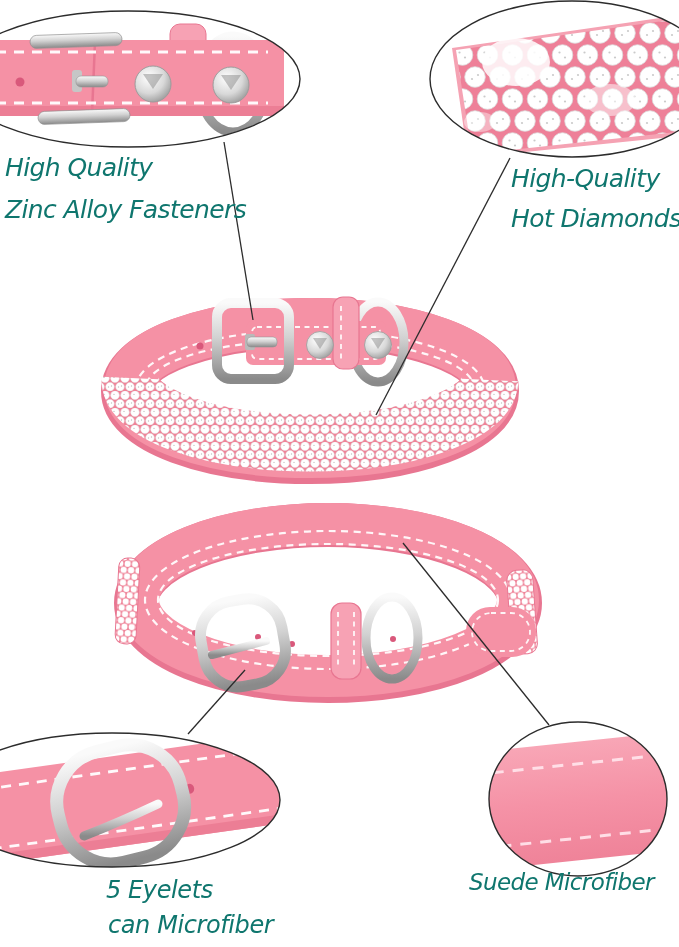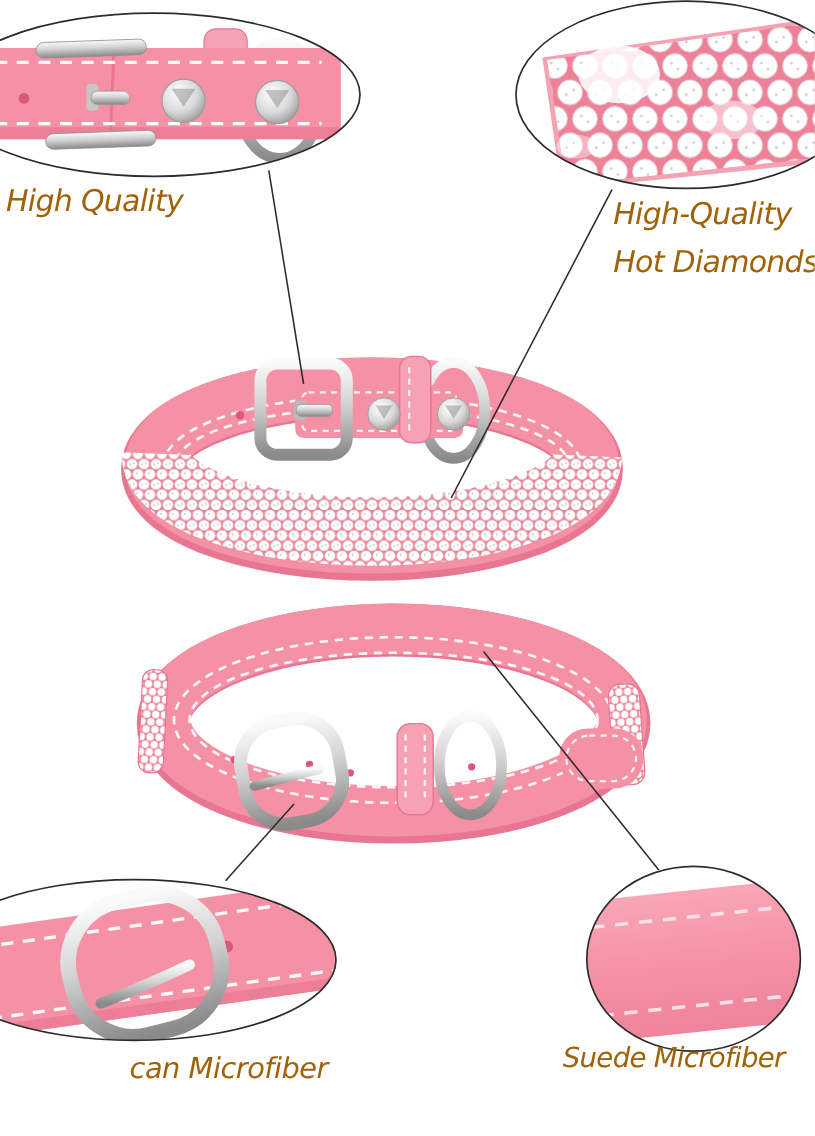--- a/index.html
+++ b/index.html
@@ -3,21 +3,21 @@
 <meta charset="utf-8">
 <style>
   html,body { margin:0; padding:0; background:#ffffff; }
   .stage {
     position:relative; width:679px; height:947px;
     background:#ffffff; overflow:hidden;
     font-family:"DejaVu Sans", sans-serif;
   }
   .stage svg { position:absolute; left:0; top:0; }
   .label {
-    position:absolute; font-style:italic; color:#a16207;
+    position:absolute; font-style:italic; color:#0f766e;
     white-space:nowrap; pointer-events:none;
   }
   #lbl-tl { left:5px;   top:147px; font-size:25px; line-height:42px; letter-spacing:-0.6px; }
   #lbl-tr { left:511px; top:159px; font-size:25px; line-height:40px; letter-spacing:-0.6px; }
   #lbl-bl { left:106px; top:873px; font-size:24px; line-height:35px; letter-spacing:-0.4px; }
   #lbl-br { left:469px; top:867px; font-size:23px; line-height:30px; letter-spacing:-0.6px; }
   .stitch      { fill:none; stroke:#ffffff; stroke-width:2.2; stroke-dasharray:7 5.5; opacity:.92; }
   .stitch-thin { fill:none; stroke:#ffffff; stroke-width:1.8; stroke-dasharray:5 4.5; opacity:.9; }
   .stitch-big  { fill:none; stroke:#ffffff; stroke-width:2.8; stroke-dasharray:10 8; opacity:.95; }
   .stitch-soft { fill:none; stroke:#ffe3ea; stroke-width:3;   stroke-dasharray:11 9; opacity:.95; }
@@ -222,28 +222,30 @@
   <g>
     <line class="leader" x1="224" y1="142" x2="253" y2="320"></line>
     <line class="leader" x1="510" y1="158" x2="376" y2="415"></line>
     <line class="leader" x1="245" y1="670" x2="188" y2="734"></line>
     <line class="leader" x1="403" y1="543" x2="549" y2="725"></line>
   </g>
 </svg>
 
   <div class="label" id="lbl-tl">
     <div>High Quality</div>
+    <div>Zinc Alloy Fasteners</div>
   </div>
 
   <div class="label" id="lbl-tr">
     <div>High-Quality</div>
     <div>Hot Diamonds</div>
   </div>
 
   <div class="label" id="lbl-bl">
+    <div>5 Eyelets</div>
     <div style="margin-left:2px">can Microfiber</div>
   </div>
 
   <div class="label" id="lbl-br">
     <div>Suede Microfiber</div>
   </div>
 
 </div>
 
 </body></html>

